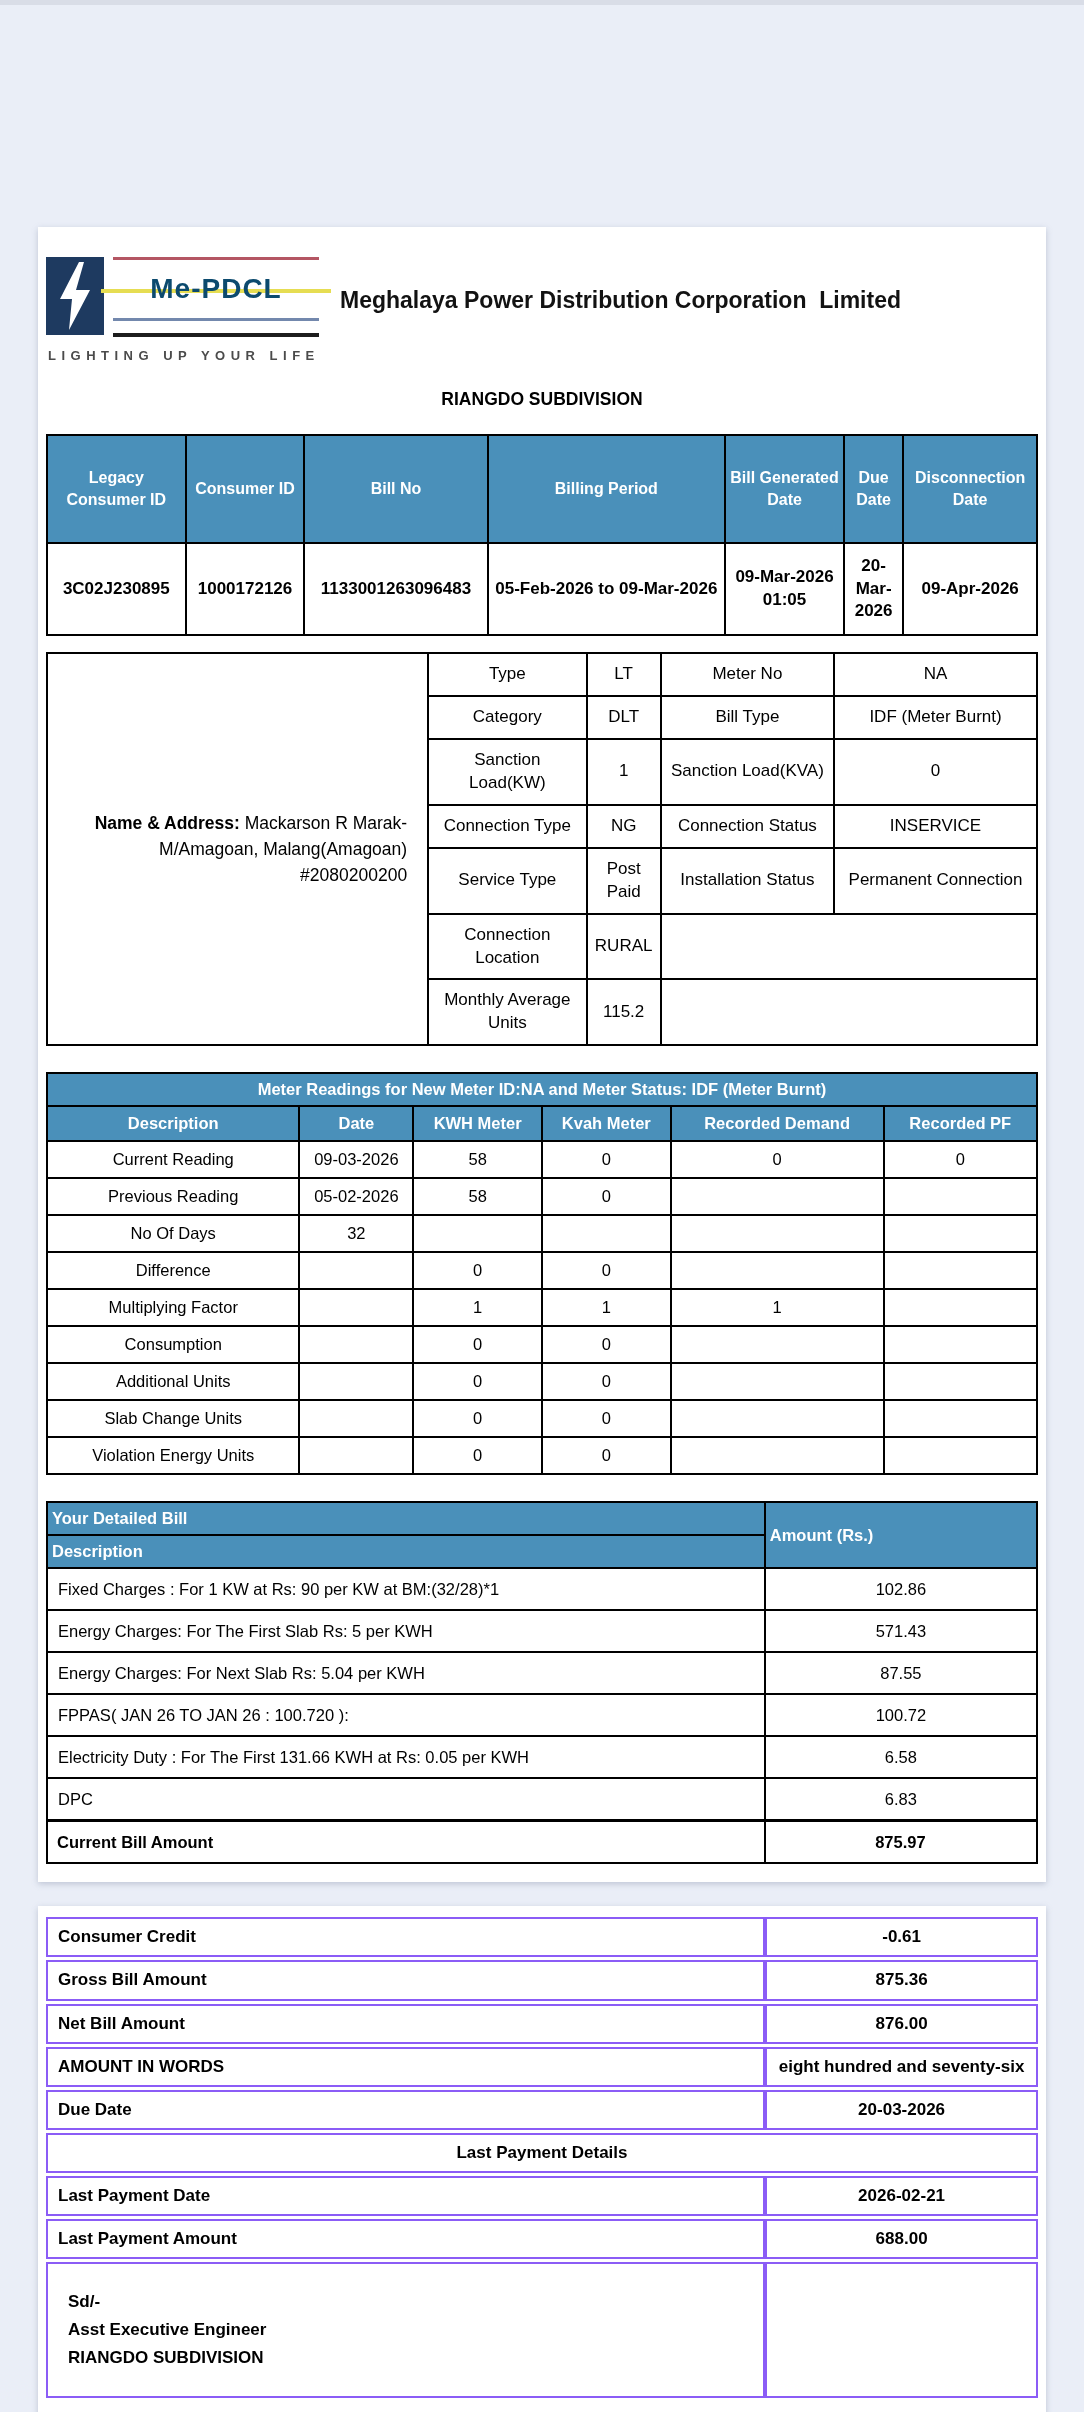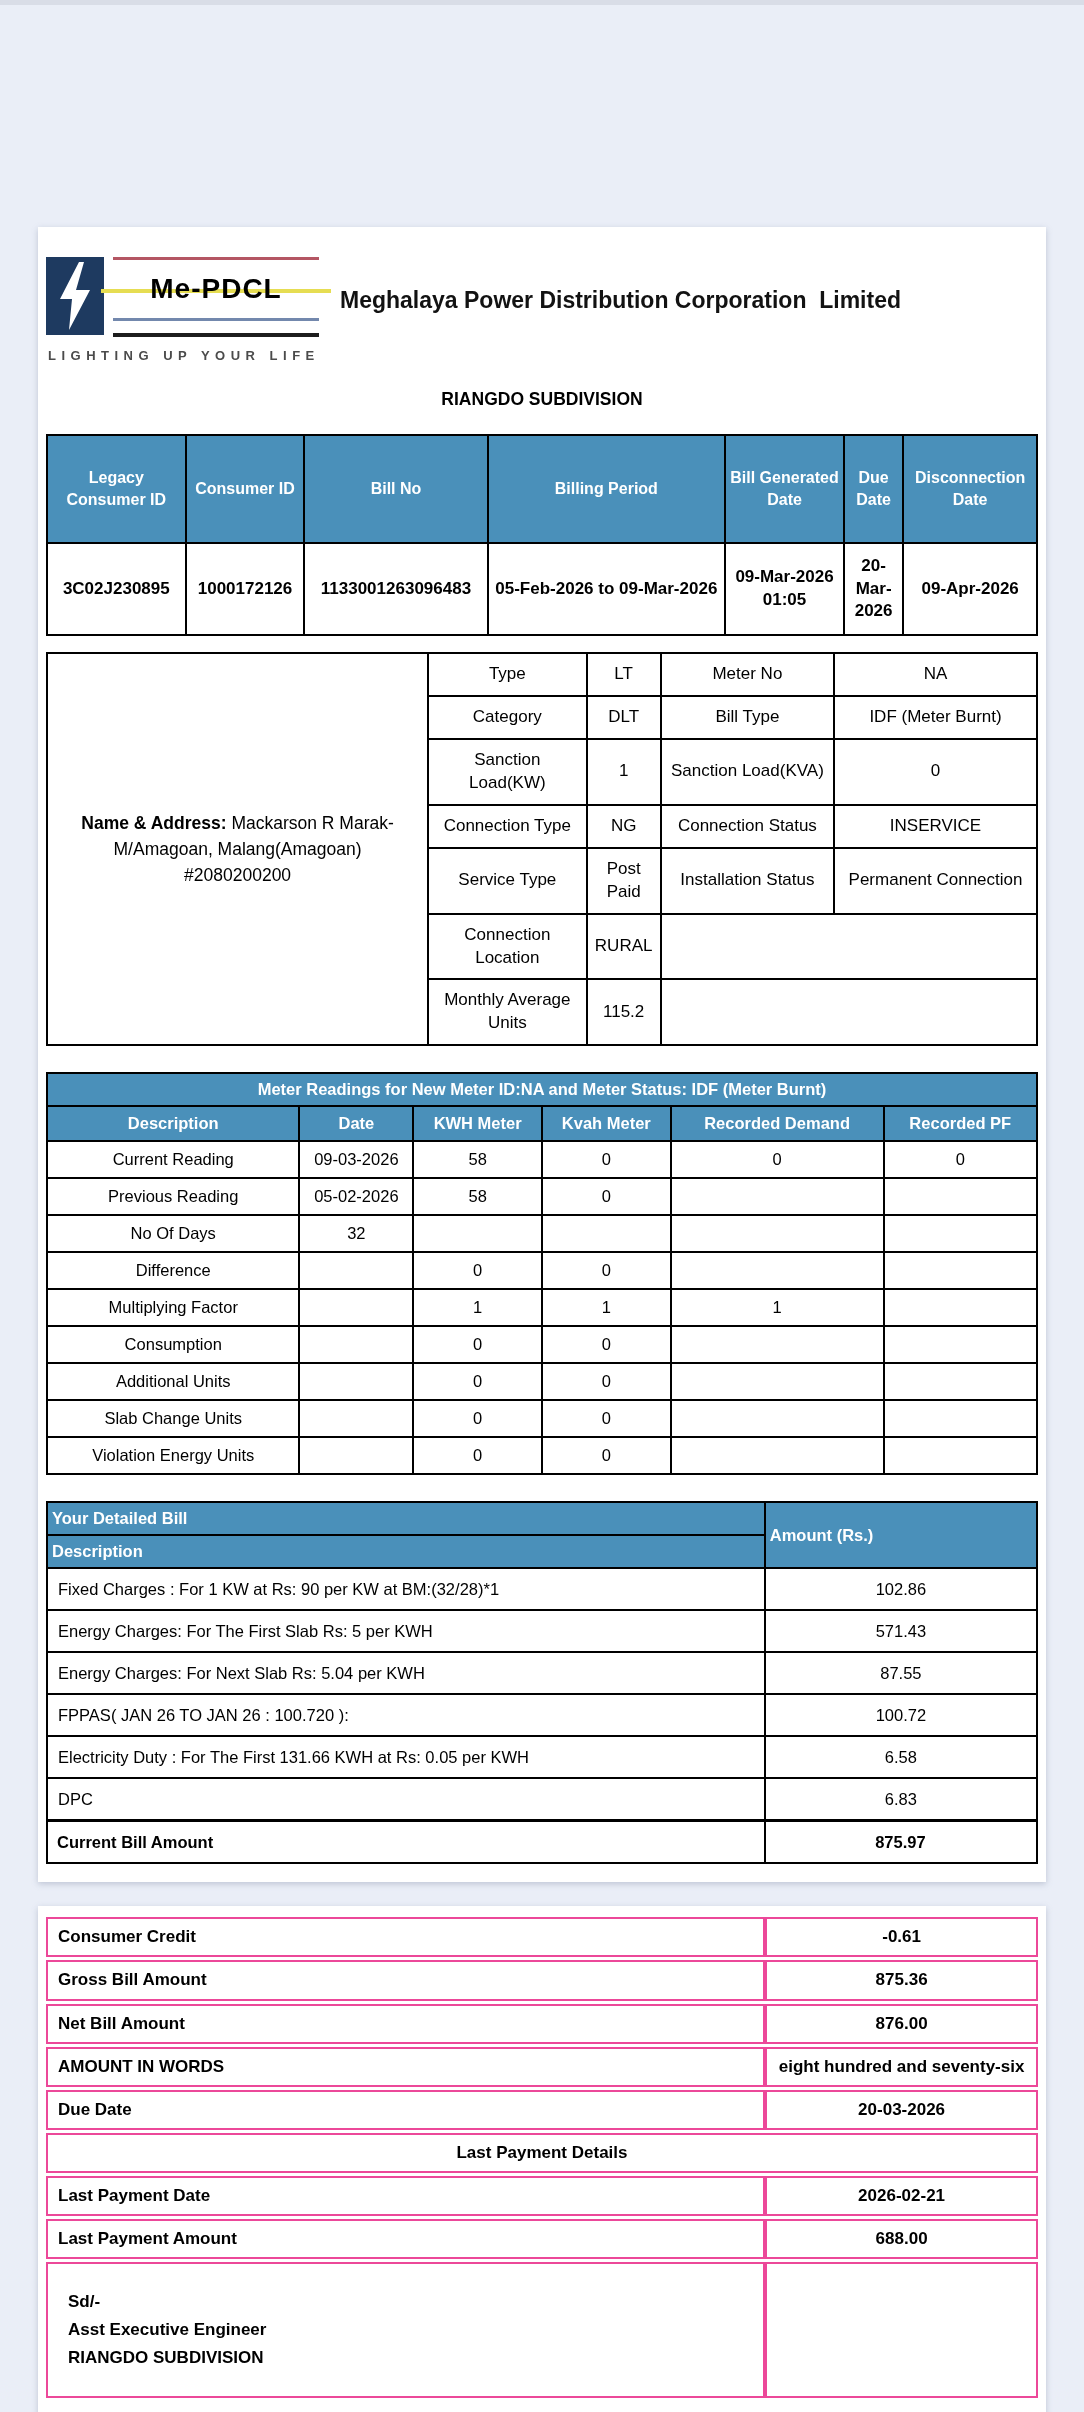--- a/index.html
+++ b/index.html
@@ -20,58 +20,58 @@
   .logo{position:relative;flex:none;width:284px;padding-bottom:26px;}
   .logo-top{display:flex;align-items:flex-start;}
   .bolt-square{flex:none;display:block;}
   .logo-right{display:flex;flex-direction:column;justify-content:space-between;height:80px;width:206px;margin-left:9px;}
   .line{height:3px;width:100%;}
   .line.red{background:#b45663;}
   .line.slate{background:#7388ad;}
   .line.dark{background:#1d1d1d;height:4px;}
   .logo-text-wrap{position:relative;text-align:center;height:34px;}
   .line.yellow{position:absolute;left:-12px;right:-12px;top:17px;height:4px;background:#e6dd52;width:auto;}
-  .logo-text{position:relative;color:#000000;font-weight:bold;font-size:28px;letter-spacing:1px;line-height:34px;}
+  .logo-text{position:relative;color:#0c4a6e;font-weight:bold;font-size:28px;letter-spacing:1px;line-height:34px;}
   .tagline{position:absolute;left:2px;bottom:0;font-size:13px;font-weight:bold;letter-spacing:5.5px;color:#4b4b4b;white-space:nowrap;}
   .org-name{font-size:23px;font-weight:bold;margin-left:10px;margin-top:30px;white-space:pre-wrap;color:#121212;}
 
   .subdivision{text-align:center;font-weight:bold;font-size:17.5px;margin:26px 0 24px 0;}
 
   
   table.grid{width:100%;border-collapse:collapse;border:2px solid #000;table-layout:fixed;}
   table.grid th, table.grid td{border:2px solid #000;vertical-align:middle;word-wrap:break-word;}
   th.blue{background:#4a90ba;color:#fff;font-weight:bold;}
 
   
   .t1 th{font-size:16px;padding:10px 4px;height:86px;text-align:center;line-height:1.35;}
   .t1 td{font-size:17px;font-weight:bold;text-align:center;padding:8px 4px;height:74px;line-height:1.35;}
 
   
   .t2{margin-top:16px;}
   .t2 td{font-size:17px;text-align:center;padding:9px 6px;line-height:1.35;}
-  .t2 td.name-cell{font-size:17.5px;line-height:1.5;padding:10px 28px;}
+  .t2 td.name-cell{font-size:17.5px;line-height:1.5;padding:10px 20px;text-align:right;}
 
   
   .t3{margin-top:26px;}
   .t3 th.title{font-size:16.5px;padding:6px 4px;text-align:center;}
   .t3 th.colh{font-size:16.5px;padding:7px 4px;text-align:center;}
   .t3 td{font-size:16.5px;text-align:center;padding:6px 8px;height:23px;}
 
   
   .t4{margin-top:26px;}
   .t4 th{font-size:16.5px;padding:6px 4px;text-align:left;}
   .t4 th.desc-sub{border-top:2px solid #fff;}
   .t4 td{font-size:16.5px;padding:8px 10px;height:24px;}
   .t4 td.desc{text-align:left;}
   .t4 td.amt{text-align:center;}
   .t4 tr.total td{font-weight:bold;border-top:3px solid #000;padding-left:9px;}
 
   
   .t5{width:100%;border-collapse:separate;border-spacing:0 3px;table-layout:fixed;}
-  .t5 td{border:2px solid #ec4899;font-size:17px;font-weight:bold;vertical-align:middle;padding:7px 10px;line-height:1.3;}
+  .t5 td{border:2px solid #8b5cf6;font-size:17px;font-weight:bold;vertical-align:middle;padding:7px 10px;line-height:1.3;}
   .t5 td.lbl{text-align:left;}
   .t5 td.val{text-align:center;}
   .t5 td.span-head{text-align:center;}
   .t5 td.sig{height:118px;padding-left:20px;line-height:1.65;}
   .t5 td.sig-empty{height:118px;}
 </style>
 </head>
 <body>
 
 <div class="topbar"></div>

